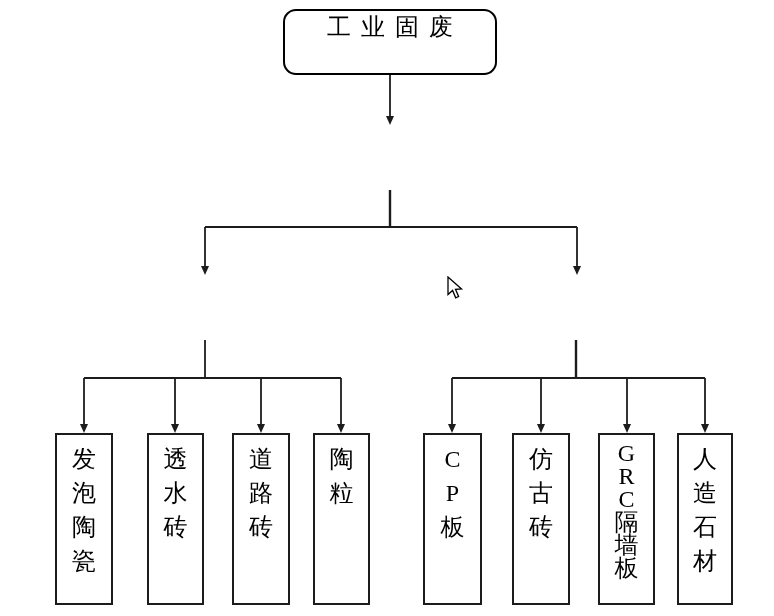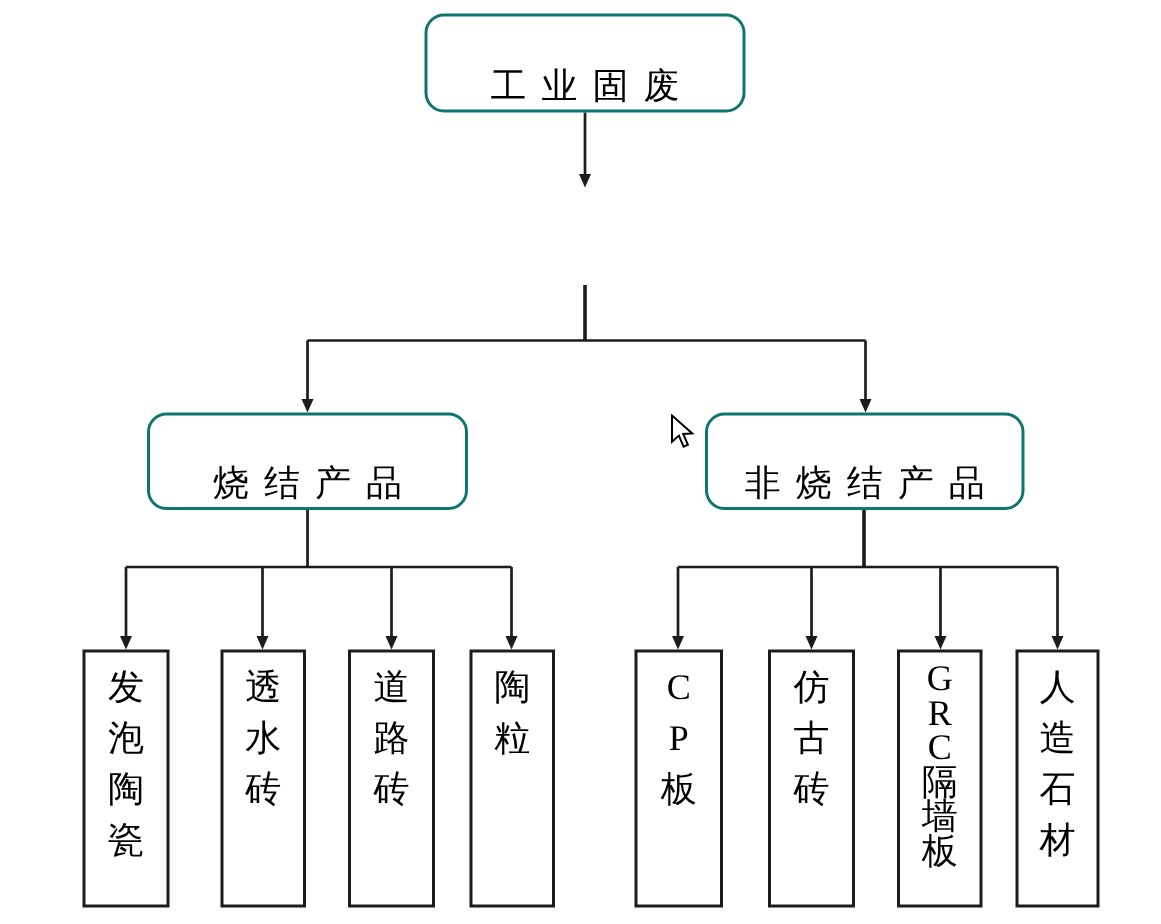--- a/index.html
+++ b/index.html
@@ -8,23 +8,23 @@
     width:774px;height:616px;
     background:#ffffff;
     font-family:"Liberation Serif","DejaVu Serif",serif;
     color:#000000;
     overflow:hidden;
   }
   #connectors{position:absolute;left:0;top:0;width:774px;height:616px;}
   .rbox{
     position:absolute;
     background:#ffffff;
-    border:2px solid #0f766e;
+    border:2px solid #000000;
     border-radius:13px;
-    display:flex;align-items:flex-end;justify-content:center;
+    display:flex;align-items:flex-start;justify-content:center;
     font-size:24px;
     box-sizing:border-box;
   }
   .hlabel{letter-spacing:10px;margin-right:-10px;white-space:nowrap;}
   .vbox{
     position:absolute;
     background:#ffffff;
     border:2px solid #1c1c1c;
     box-sizing:border-box;
     font-size:24px;
@@ -73,26 +73,20 @@
     <polygon points="623,424 631,424 627,433" stroke="none"></polygon>
     <line x1="705" y1="378" x2="705" y2="425"></line>
     <polygon points="701,424 709,424 705,433" stroke="none"></polygon>
   </svg>
 
   <div class="rbox" style="left:283px;top:9px;width:214px;height:66px;">
     <span class="hlabel">工业固废</span>
   </div>
 
 
-  <div class="rbox" style="left:98px;top:275px;width:214px;height:65px;">
-    <span class="hlabel">烧结产品</span>
-  </div>
-  <div class="rbox" style="left:470px;top:275px;width:213px;height:65px;">
-    <span class="hlabel">非烧结产品</span>
-  </div>
 
   <div class="vbox" style="left:55px;top:433px;width:58px;height:172px;">
       <span class="vchar">发</span>
       <span class="vchar">泡</span>
       <span class="vchar">陶</span>
       <span class="vchar">瓷</span>
     </div>
   <div class="vbox" style="left:147px;top:433px;width:57px;height:172px;">
       <span class="vchar">透</span>
       <span class="vchar">水</span>

